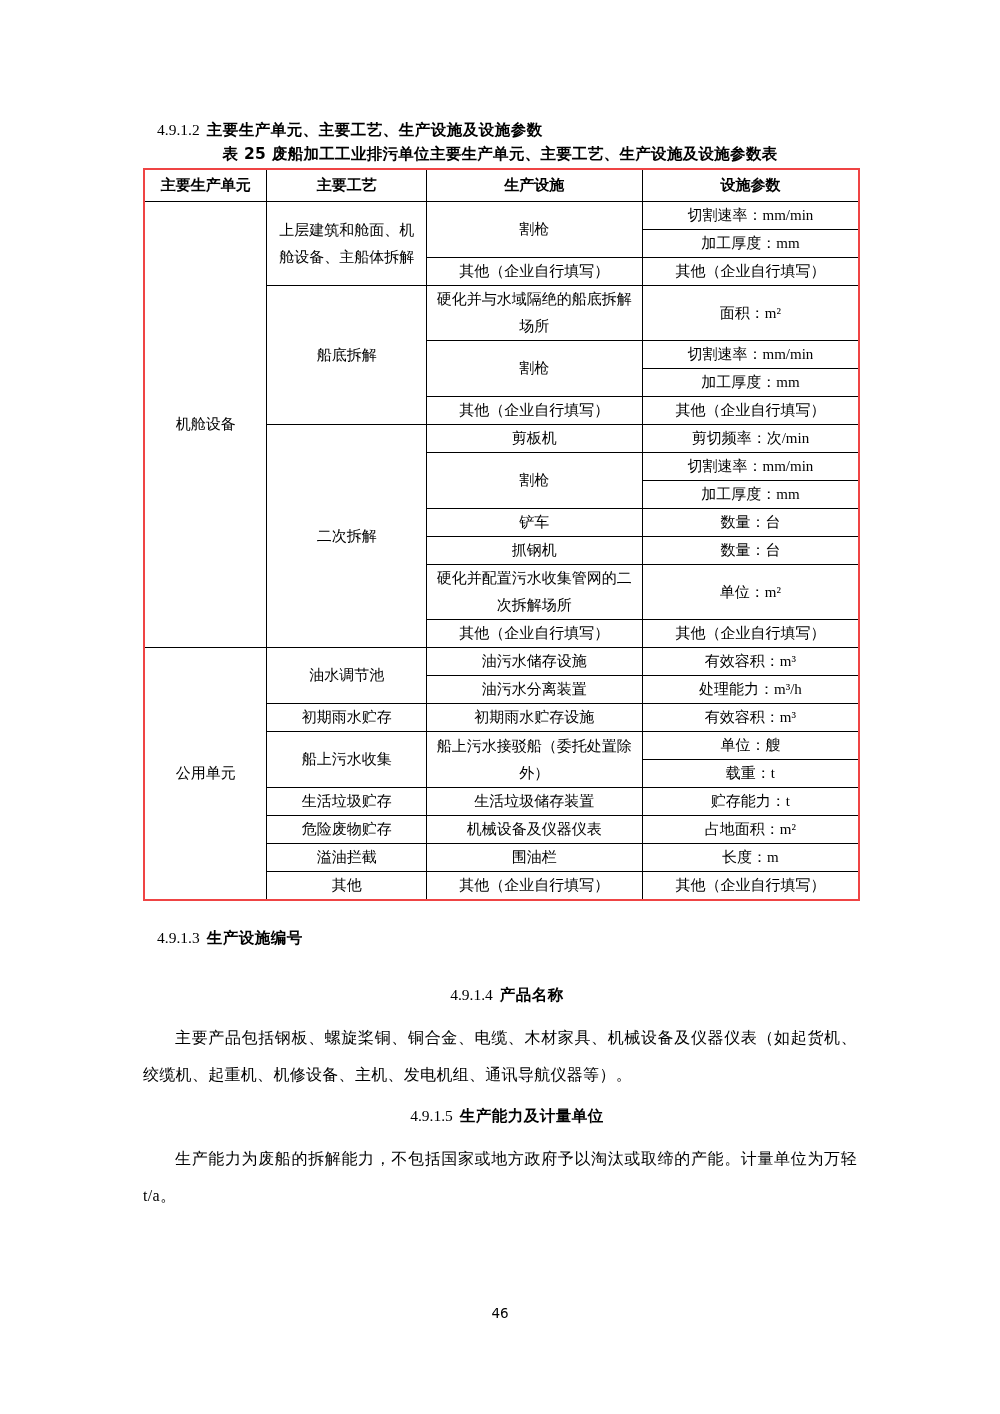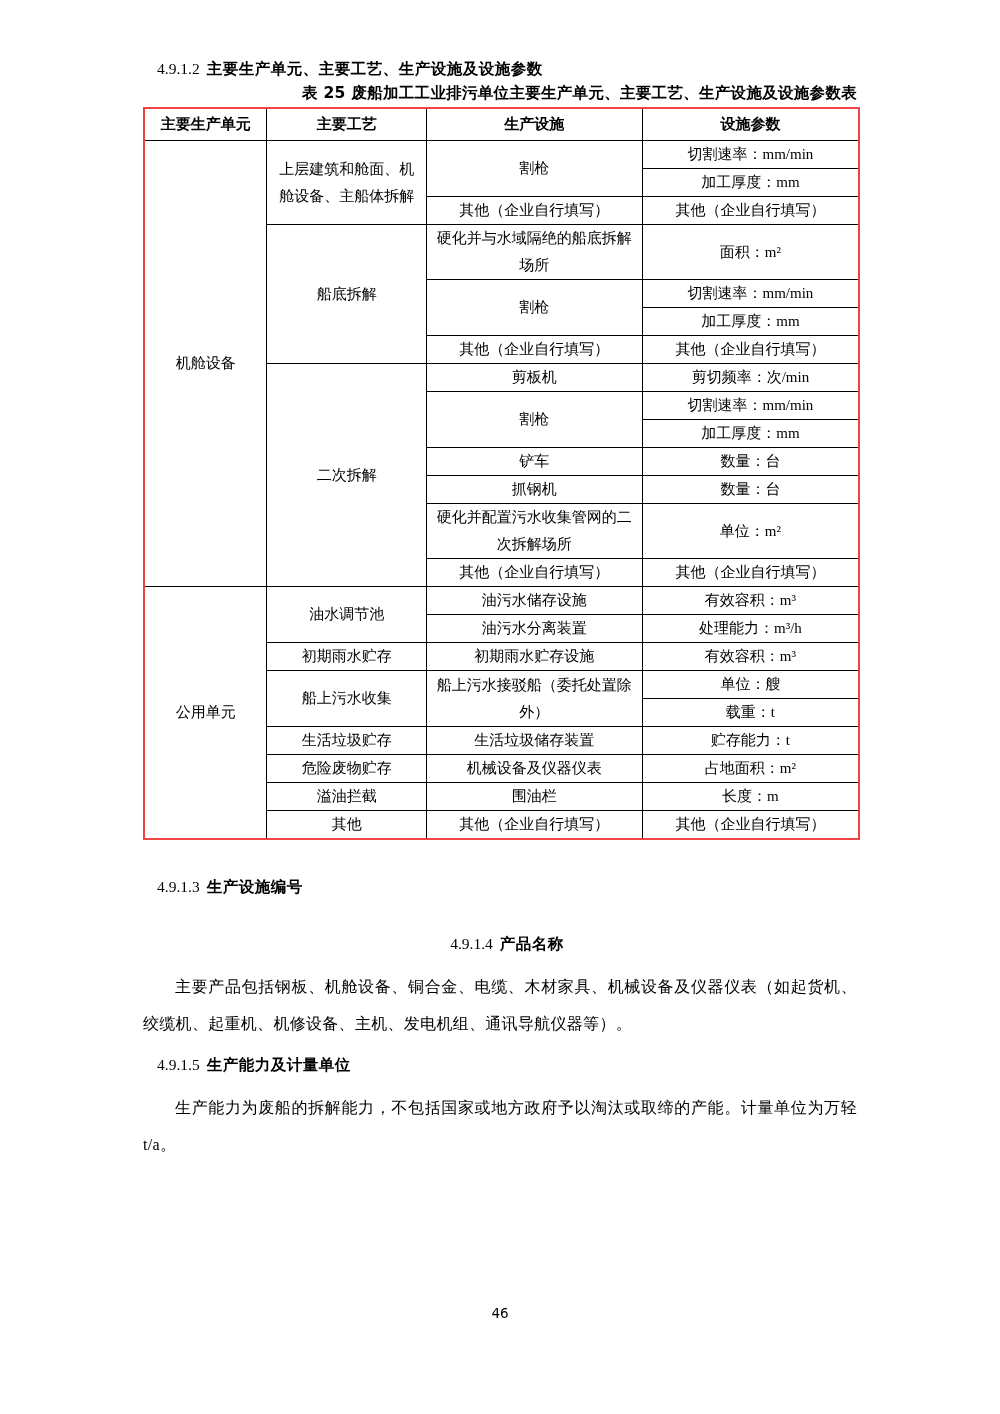--- a/index.html
+++ b/index.html
@@ -1,53 +1,53 @@
 <!DOCTYPE html>
 <html lang="zh"><head>
 <meta charset="utf-8">
 <style>
   html,body{margin:0;padding:0;}
   body{
     width:1000px;height:1414px;background:#ffffff;color:#000;
     font-family:"Liberation Serif","DejaVu Serif",serif;
     position:relative;overflow:hidden;
   }
-  .content{width:714px;margin:0 auto;padding-top:58px;}
+  .content{width:714px;margin:0 auto;padding-top:119px;}
   .sec{
     font-family:"DejaVu Sans","Liberation Sans",sans-serif;
     font-weight:bold;font-size:15.5px;line-height:22px;
     padding-left:14px;letter-spacing:.5px;
   }
   .sec .num{
     font-family:"Liberation Serif","DejaVu Serif",serif;
     font-weight:normal;font-size:15.5px;margin-right:7px;letter-spacing:0;
   }
   .para{
     font-size:16px;line-height:37px;text-align:justify;
     text-indent:2em;margin:13px 0 0 0;letter-spacing:.3px;
   }
   .tbl-title{
     font-family:"DejaVu Sans","Liberation Sans",sans-serif;
     font-weight:bold;font-size:15.5px;line-height:22px;
-    text-align:right;margin-top:2px;letter-spacing:.3px;
+    text-align:center;margin-top:2px;letter-spacing:.3px;
   }
   table.facility{
     width:717px;border-collapse:collapse;margin-top:3px;
     table-layout:fixed;
   }
   table.facility th,table.facility td{
     border:1px solid #000;text-align:center;vertical-align:middle;
     font-size:15px;line-height:27px;padding:0 5px;
     font-family:"Liberation Serif","DejaVu Serif",serif;
   }
   table.facility{border:2px solid #ef4444;}
   table.facility th{font-weight:bold;height:31px;}
-  .sec-2{margin-top:36px;}
+  .sec-2{margin-top:26px;}
   .sec-3{margin-top:35px;text-align:center;}
-  .sec-4{margin-top:12px;}
+  .sec-4{margin-top:12px;text-align:center;}
   .page-num{
     position:absolute;left:0;right:0;top:1305px;text-align:center;
     font-family:"DejaVu Sans","Liberation Sans",sans-serif;font-size:13.5px;
   }
 </style>
 </head>
 <body>
 
 <div class="page">
   <div class="content">
@@ -177,21 +177,21 @@
         </tbody>
     </table>
 
     <div class="sec sec-2">
       <span class="num">4.9.1.3</span><span class="ttl">生产设施编号</span>
     </div>
 
     <div class="sec sec-3">
       <span class="num">4.9.1.4</span><span class="ttl">产品名称</span>
     </div>
-    <p class="para">主要产品包括钢板、机舱设备、铜合金、电缆、木材家具、机械设备及仪器仪表（如起货机、绞缆机、起重机、机修设备、主机、发电机组、通讯导航仪器等）。</p>
+    <p class="para">主要产品包括钢板、螺旋桨铜、铜合金、电缆、木材家具、机械设备及仪器仪表（如起货机、绞缆机、起重机、机修设备、主机、发电机组、通讯导航仪器等）。</p>
 
     <div class="sec sec-4">
       <span class="num">4.9.1.5</span><span class="ttl">生产能力及计量单位</span>
     </div>
     <p class="para">生产能力为废船的拆解能力，不包括国家或地方政府予以淘汰或取缔的产能。计量单位为万轻t/a。</p>
 
   </div>
 
   <div class="page-num">46</div>
 </div>

